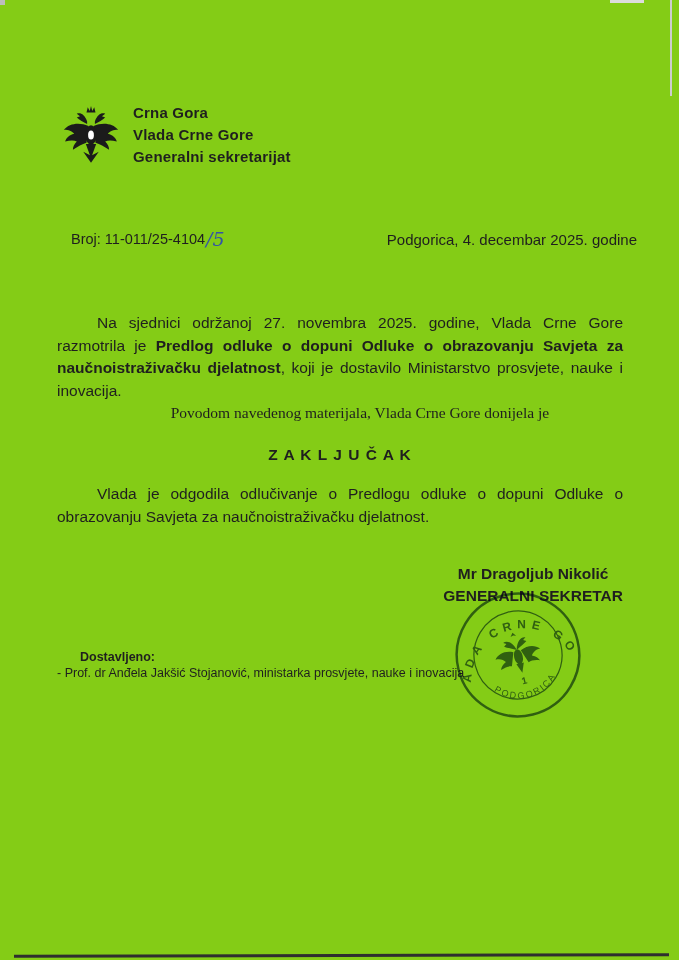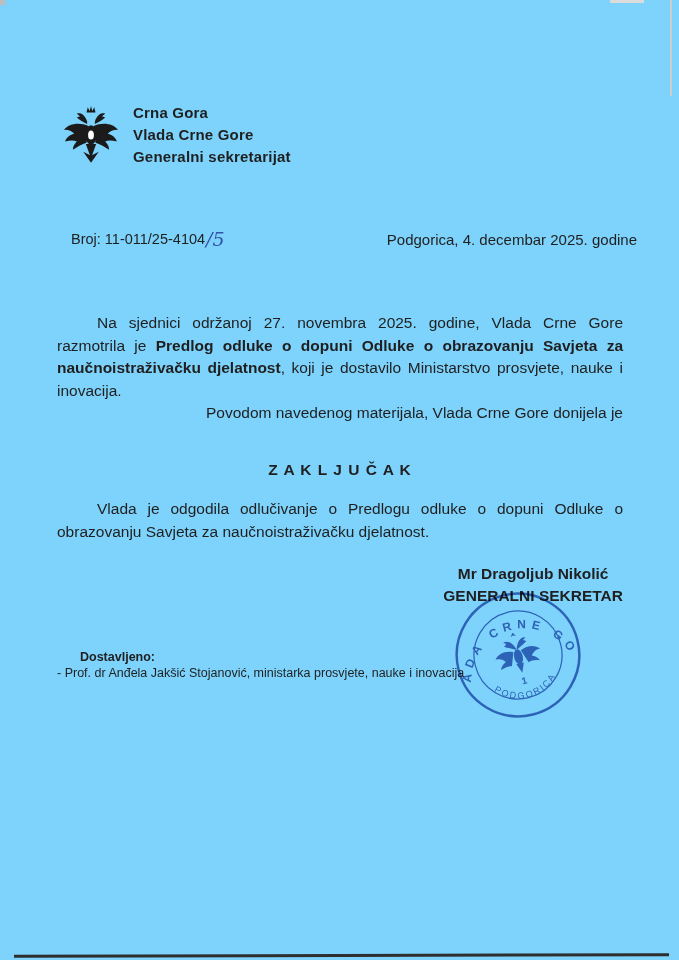--- a/index.html
+++ b/index.html
@@ -1,38 +1,38 @@
 <!DOCTYPE html>
 <html><head>
 <meta charset="utf-8">
 <style>
   * { margin:0; padding:0; box-sizing:border-box; }
   html, body { background:#ffffff; }
   .page {
     position:relative; width:679px; height:960px; margin:0 auto;
-    background:#7dd3fc; overflow:hidden;
+    background:#84cc16; overflow:hidden;
     font-family:"Liberation Sans", sans-serif; color:#1f1f1f;
   }
 
   
   .header { position:absolute; top:102px; left:58px; display:flex; align-items:center; gap:9px; }
   .logo { width:66px; height:62px; flex:0 0 auto; }
   .org-lines { font-size:15px; font-weight:bold; line-height:22px; letter-spacing:0.2px; }
 
   
   .meta { position:absolute; top:224px; left:63px; width:566px; display:flex; justify-content:space-between; align-items:flex-end;margin-left:8px; }
   .number-wrap { font-size:14.5px; white-space:nowrap; }
   .number-note { color:#3453a8; font-style:italic; font-size:19px; font-family:"DejaVu Serif", serif; position:relative; top:2px; margin-left:1px; }
   .place-date { font-size:15px; margin-top:7px; white-space:nowrap; }
 
   
   .body-text { position:absolute; top:312px; left:57px; width:566px; font-size:15.5px; line-height:22.5px; }
   .para { text-indent:40px; text-align:justify; }
-  .p2 { text-indent:40px; text-align:right; }
-  .heading { text-align:center; font-weight:bold; letter-spacing:1px; margin-top:34px; font-size:15.5px; }
+  .p2 { text-indent:40px; text-align:center;font-family:Liberation Serif, serif; }
+  .heading { text-align:center; font-weight:bold; letter-spacing:1px; margin-top:19px; font-size:15.5px; }
   .p3 { margin-top:17px; }
   .bold { font-weight:bold; }
 
   
   .signature { position:absolute; top:563px; right:56px; text-align:center; font-weight:bold; font-size:15.5px; line-height:22px; }
 
   
   .distribution { position:absolute; top:649px; left:57px; font-size:12.5px; line-height:16px; max-width:430px; }
   .distribution .label { font-weight:bold;padding-left:23px; }
 

